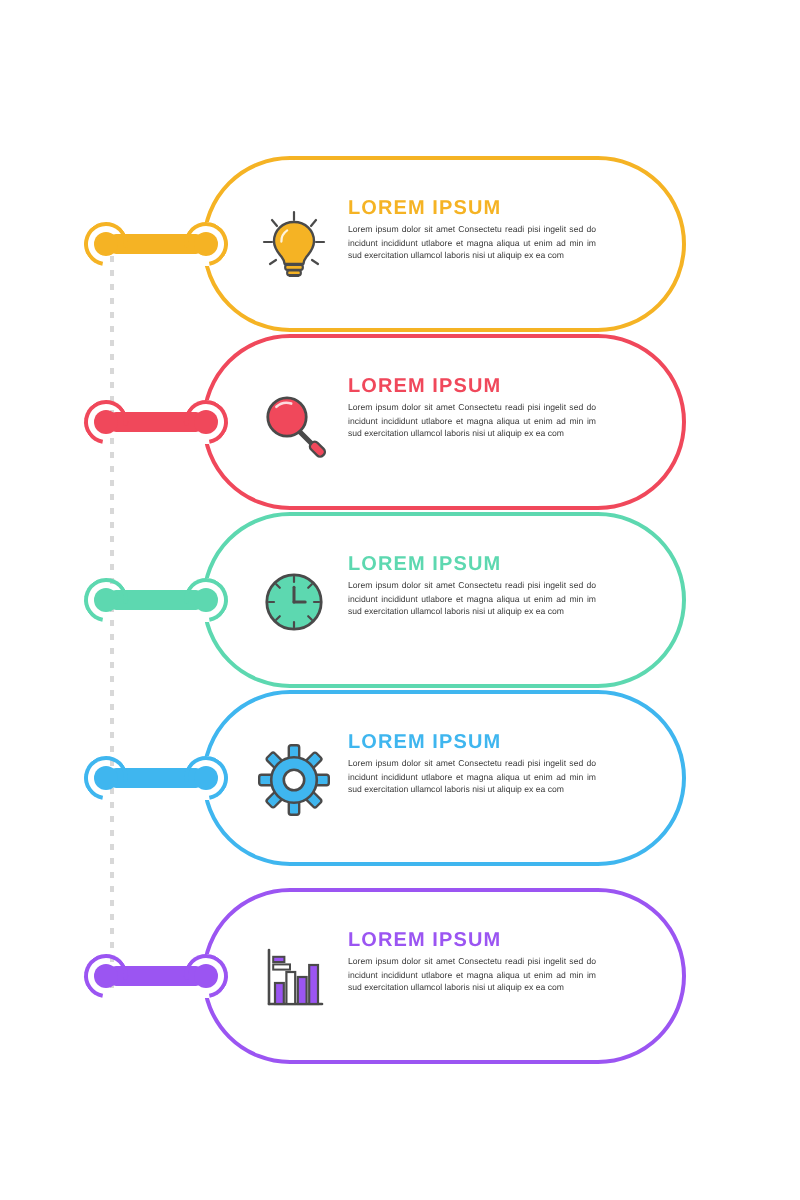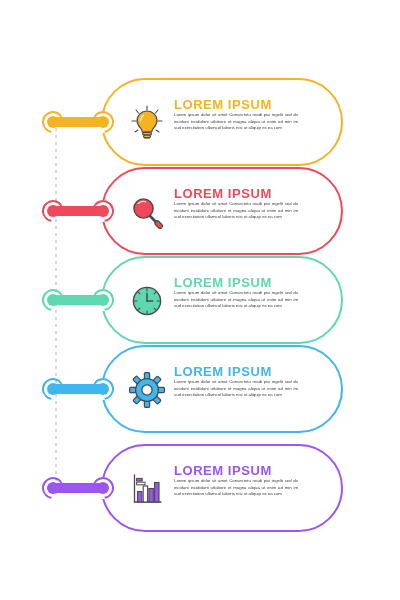--- a/index.html
+++ b/index.html
@@ -122,21 +122,21 @@
 
   
   .text-block {
     position:absolute;
     left:174px;
     top:22px;
     width:140px;
     z-index:2;
   }
   .heading {
-    font-size:13px;
+    font-size:10px;
     font-weight:bold;
     letter-spacing:0.55px;
     line-height:9px;
     color:currentColor;
     margin-bottom:3px;
     font-family:"Liberation Sans", sans-serif;
   }
   .body-text {
     font-size:4.3px;
     line-height:6.6px;

